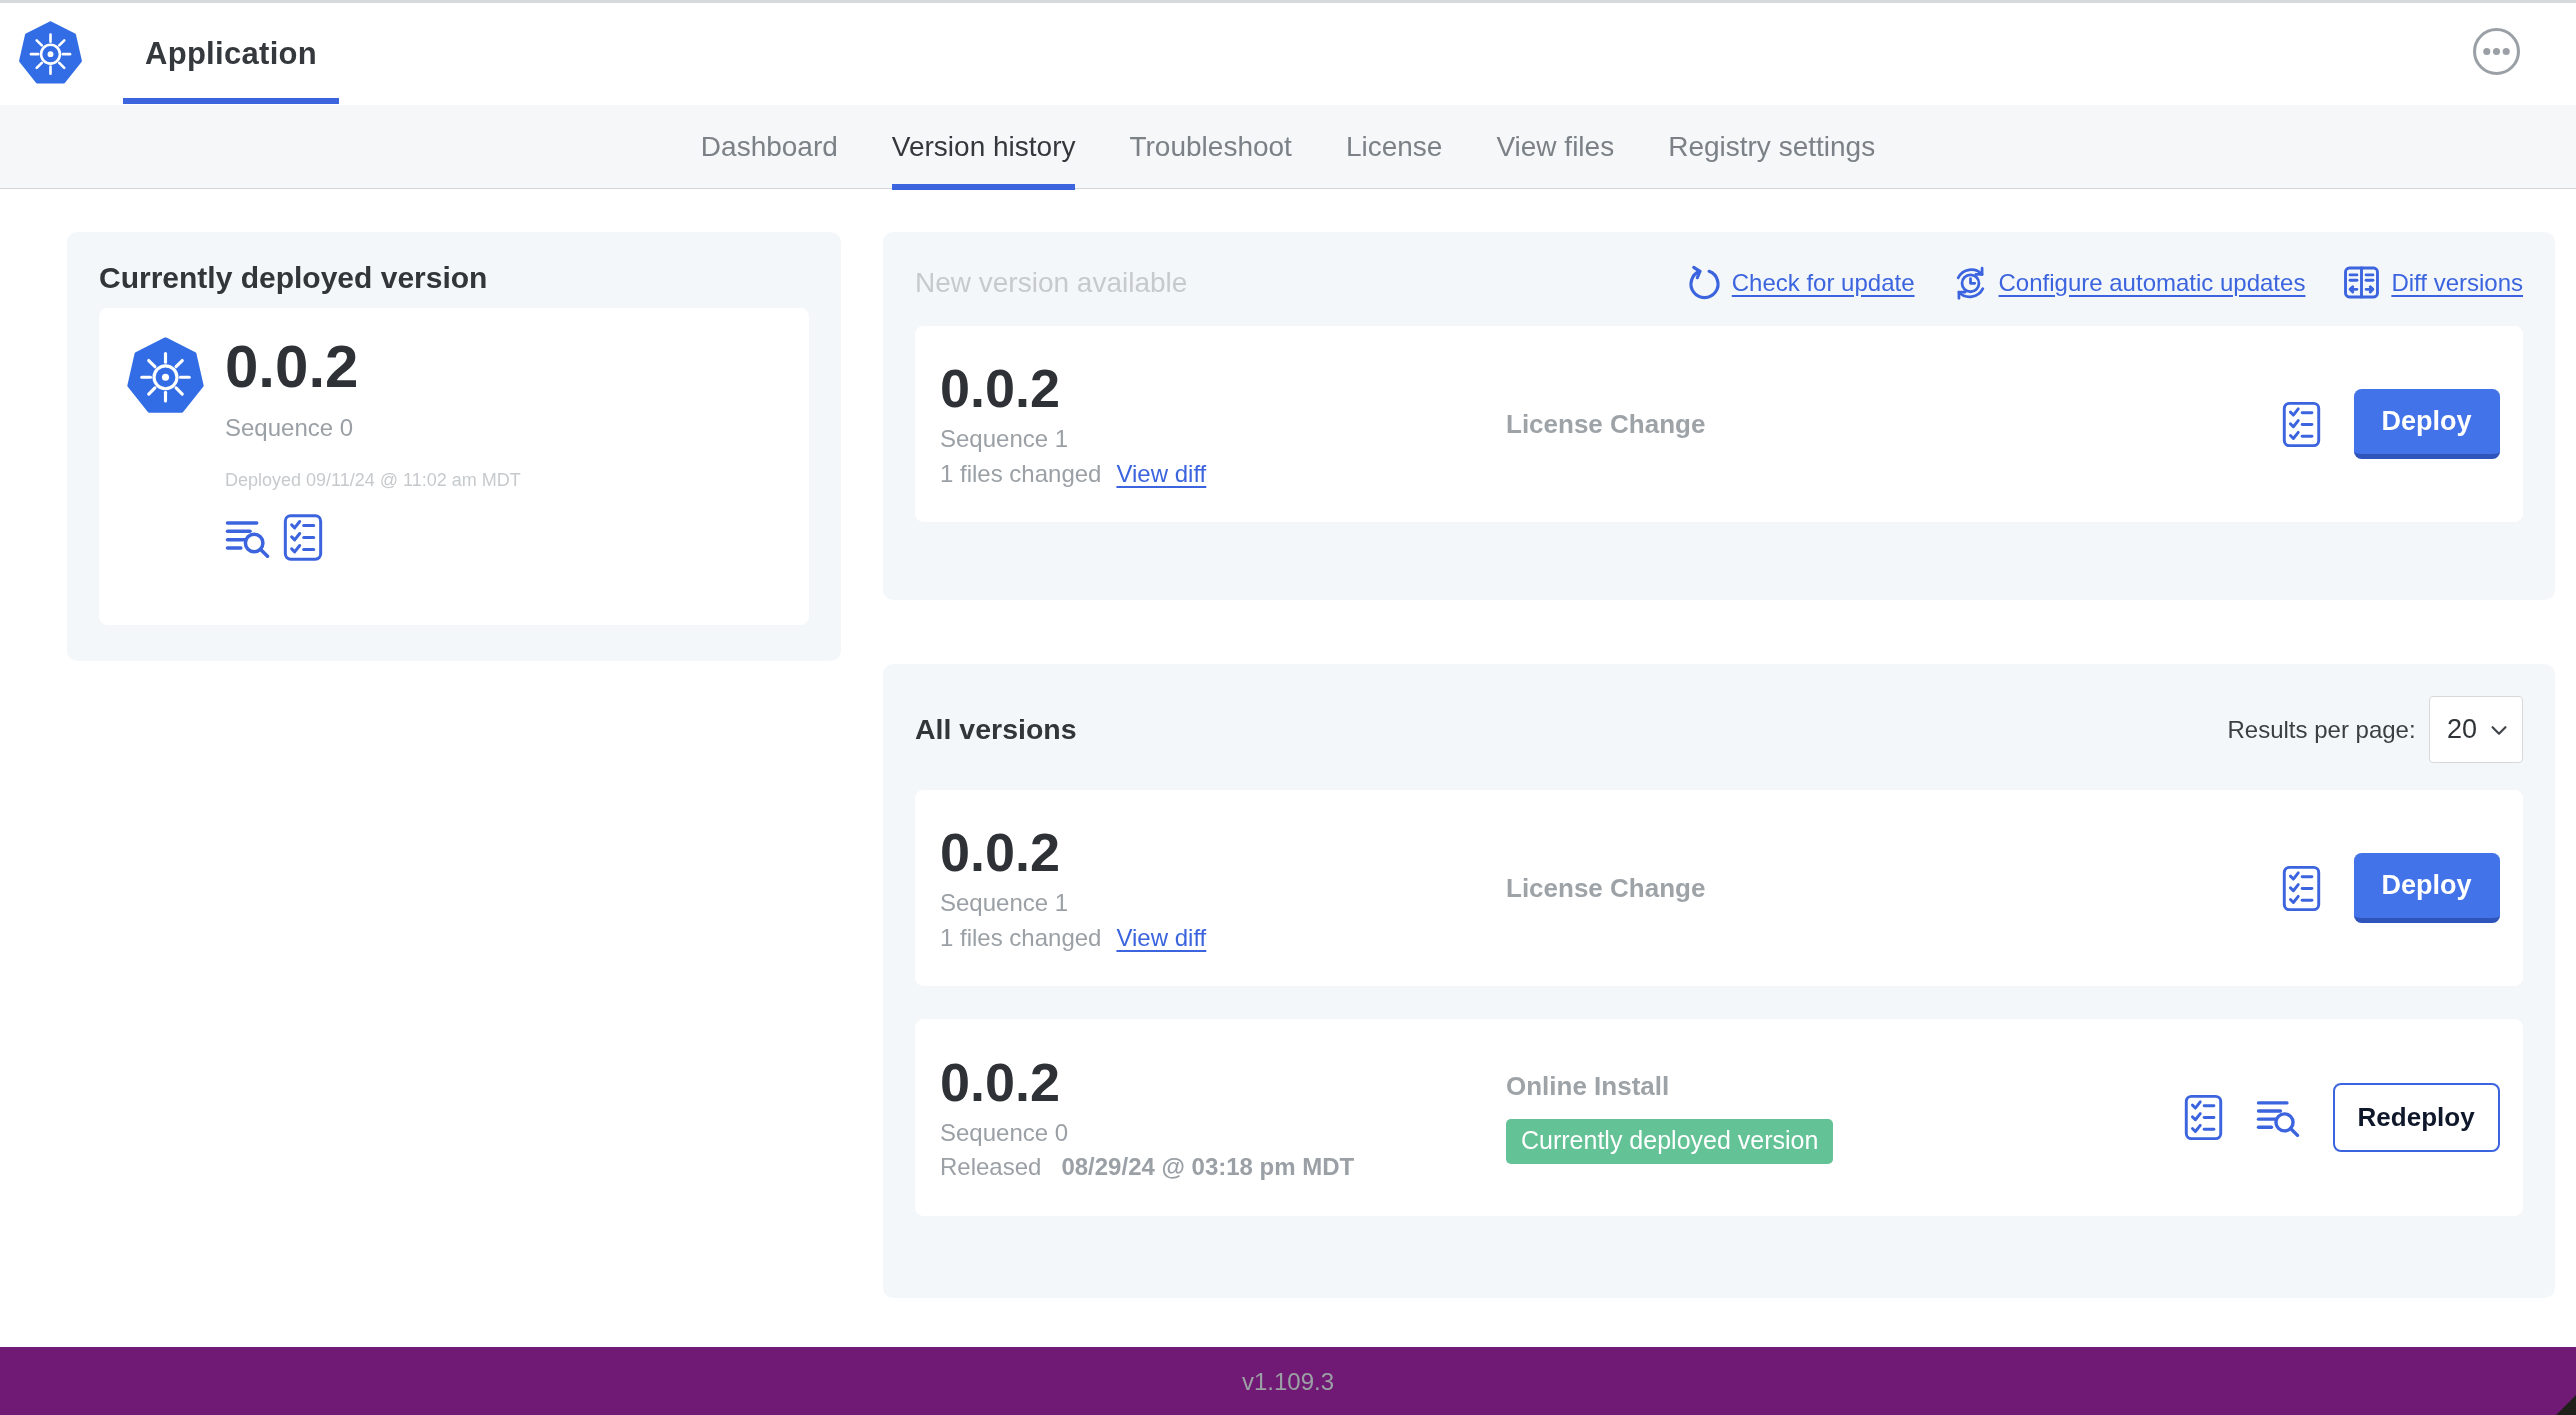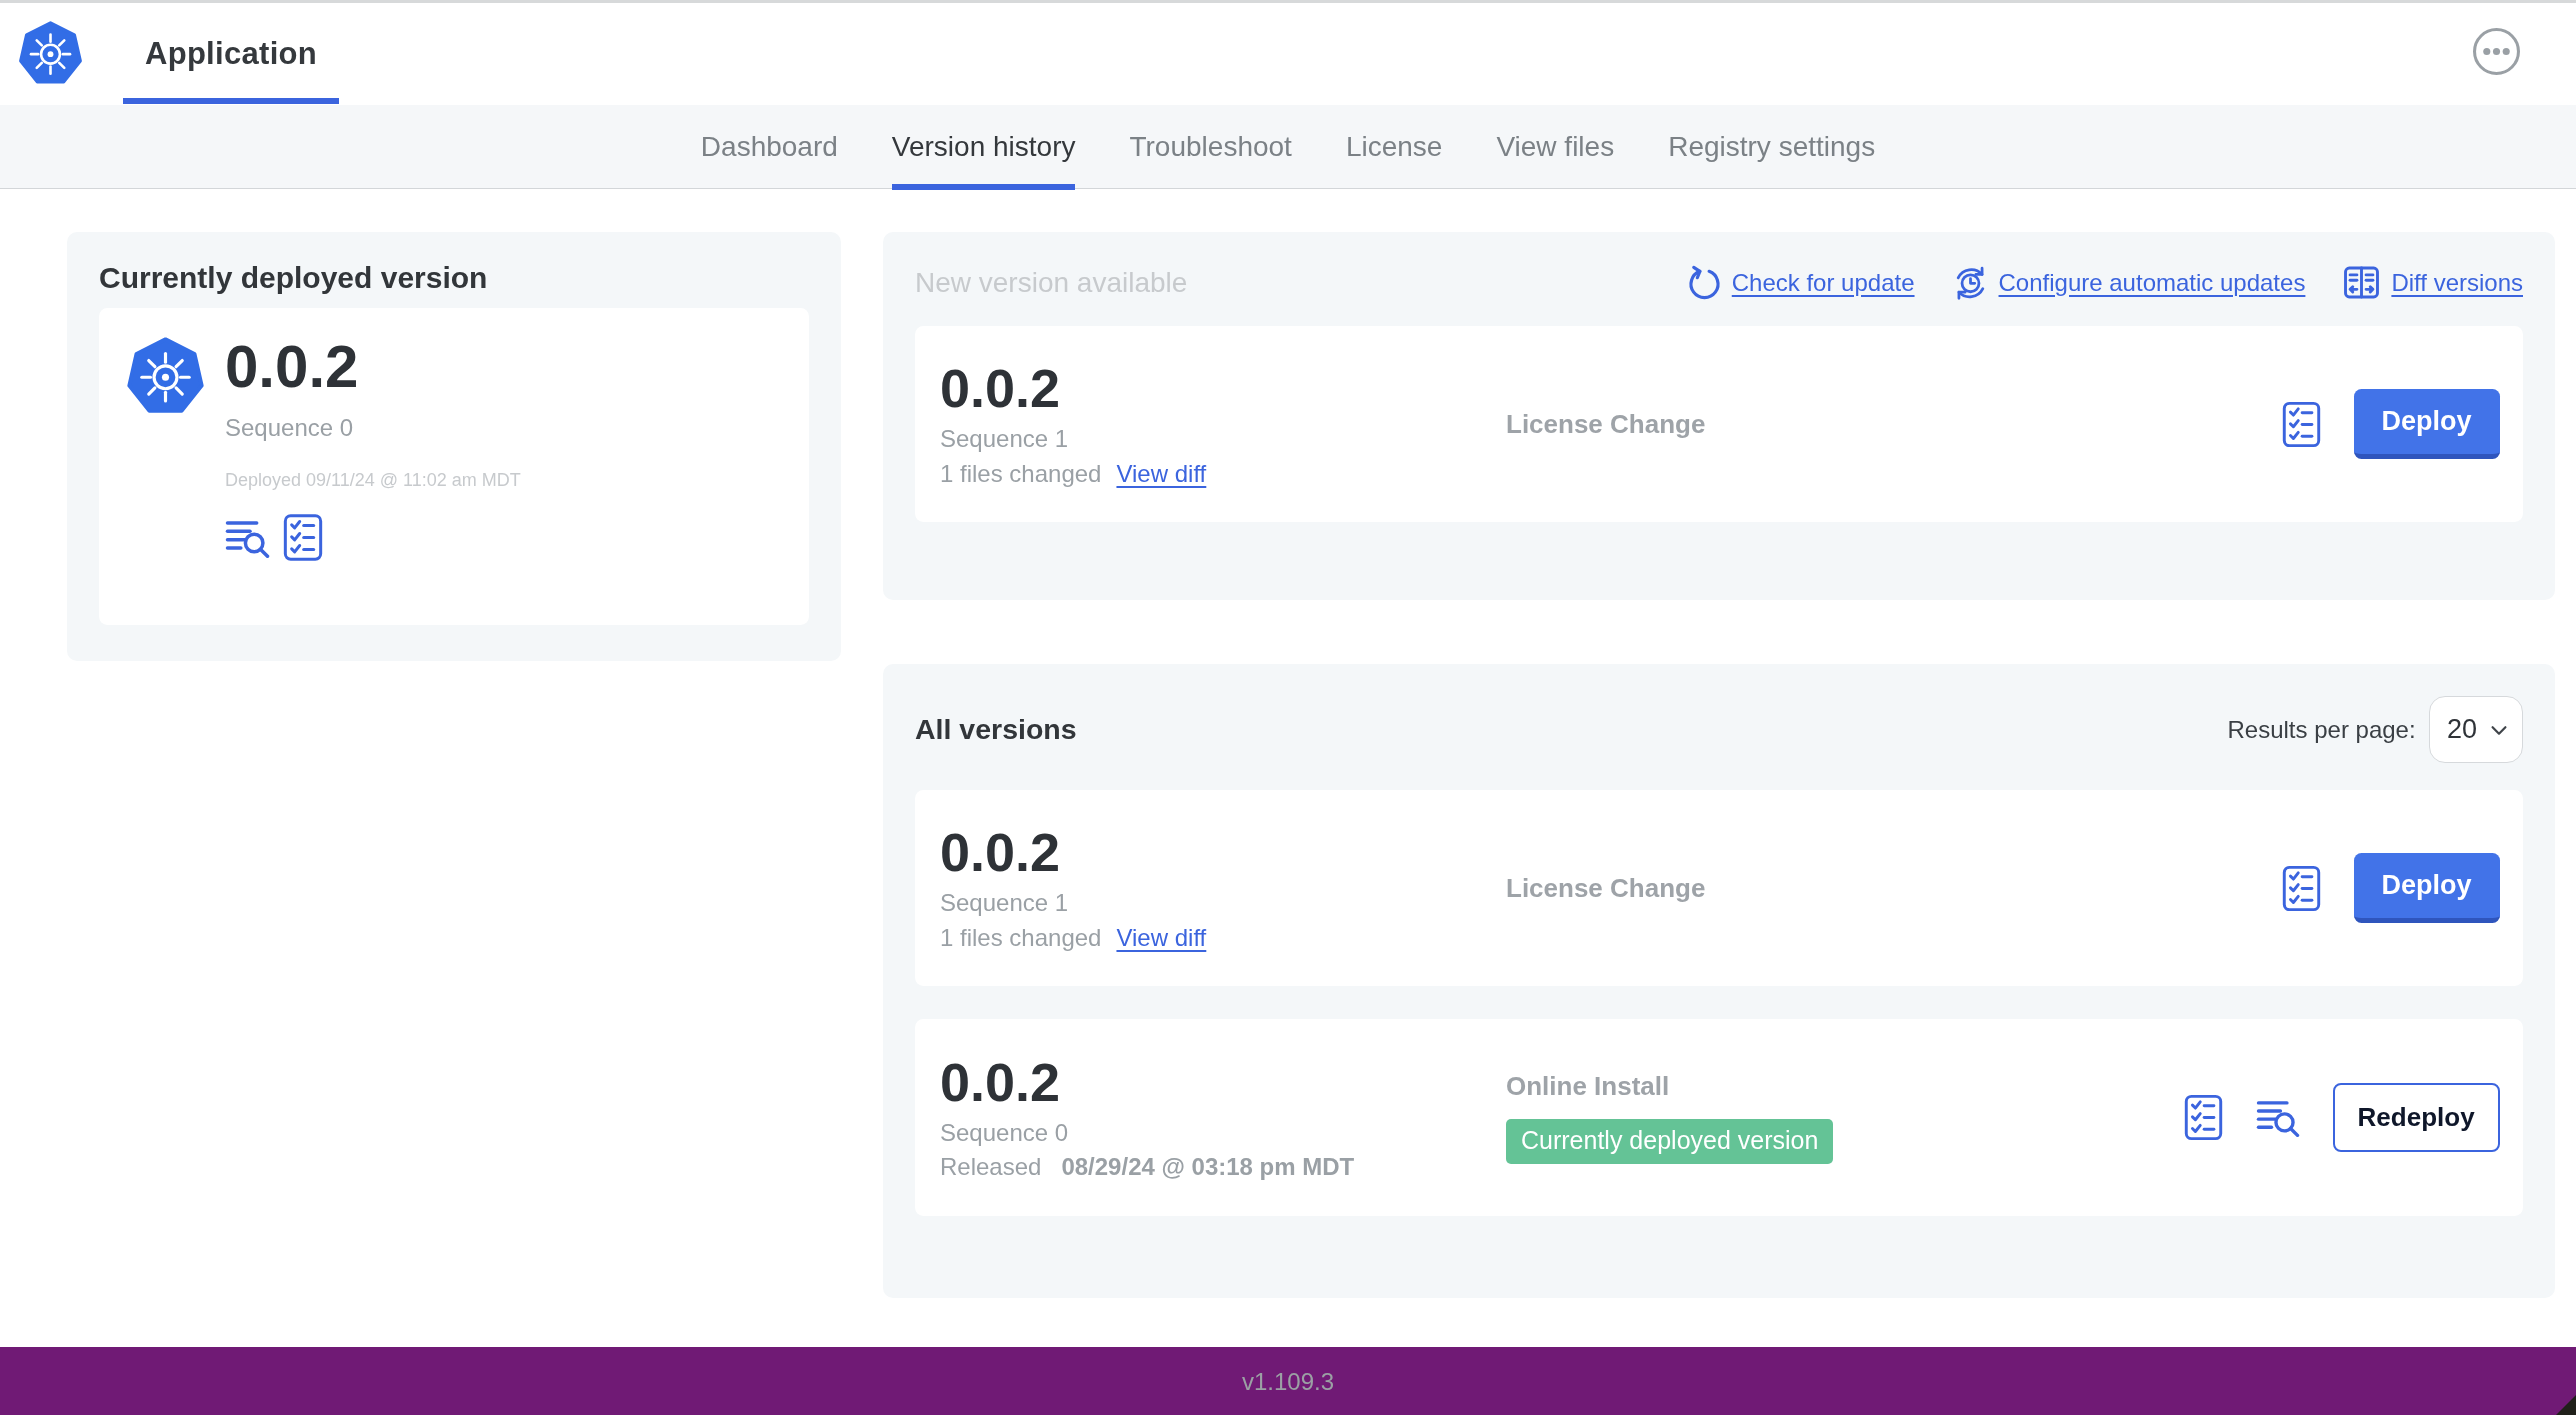--- a/index.html
+++ b/index.html
@@ -42,21 +42,21 @@
 
   .panel-header { display: flex; justify-content: space-between; align-items: center; }
   .muted-title { font-size: 28px; color: #c7cacd; }
   .dark-title { font-size: 28.5px; font-weight: 700; color: #32363a; }
   .links { display: flex; align-items: center; gap: 37px; }
   .link { display: flex; align-items: center; gap: 10px; color: #3b64de; font-size: 24px; cursor: pointer; white-space: nowrap; }
   .link .txt { text-decoration: underline; text-underline-offset: 4.2px; }
 
   .rpp { display: flex; align-items: center; gap: 13.4px; }
   .rpp-label { font-size: 24px; color: #3a3f44; margin-left: 36px; }
-  .select { width: 94px; height: 67px; background: #fff; border: 1.7px solid #d6d9dc; border-radius: 16px; display: flex; align-items: center; justify-content: space-between; padding: 0 11.7px 0 17px; font-size: 27px; color: #2f3338; cursor: pointer; }
+  .select { width: 94px; height: 67px; background: #fff; border: 1.7px solid #d6d9dc; border-radius: 4px; display: flex; align-items: center; justify-content: space-between; padding: 0 11.7px 0 17px; font-size: 27px; color: #2f3338; cursor: pointer; }
 
   .version-card { background: #fff; border-radius: 8.4px; height: 196px; display: flex; align-items: center; padding: 0 23.4px 0 25px; }
   .new-version .version-card { margin-top: 25px; }
   .all-versions .card-a { margin-top: 27px; }
   .all-versions .card-b { margin-top: 33px; height: 197px; }
 
   .v-left { width: 566px; flex: none; }
   .v-version { font-size: 54px; font-weight: 700; color: #2e3237; line-height: 1.05; }
   .v-seq { margin-top: 8.4px; font-size: 24px; color: #9aa0a5; }
   .v-files { margin-top: 6.7px; font-size: 24px; color: #9aa0a5; display: flex; align-items: baseline; }

